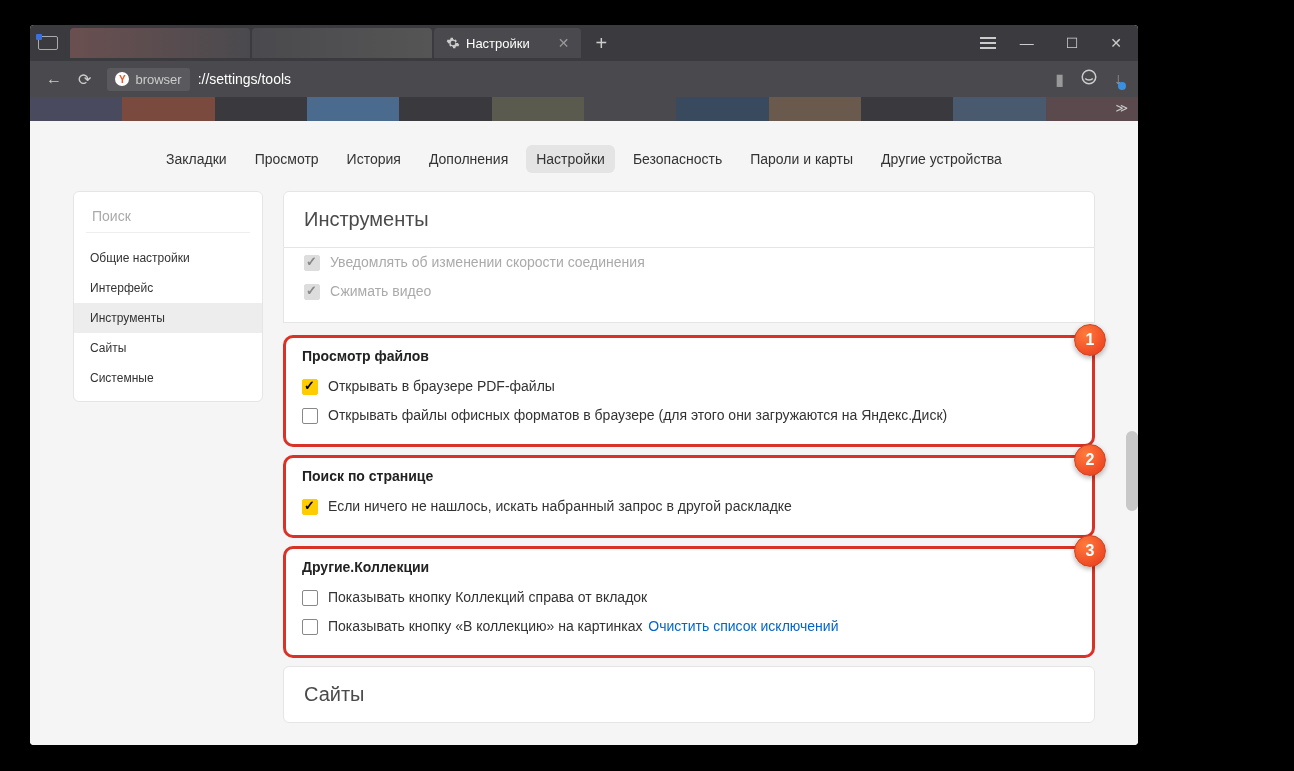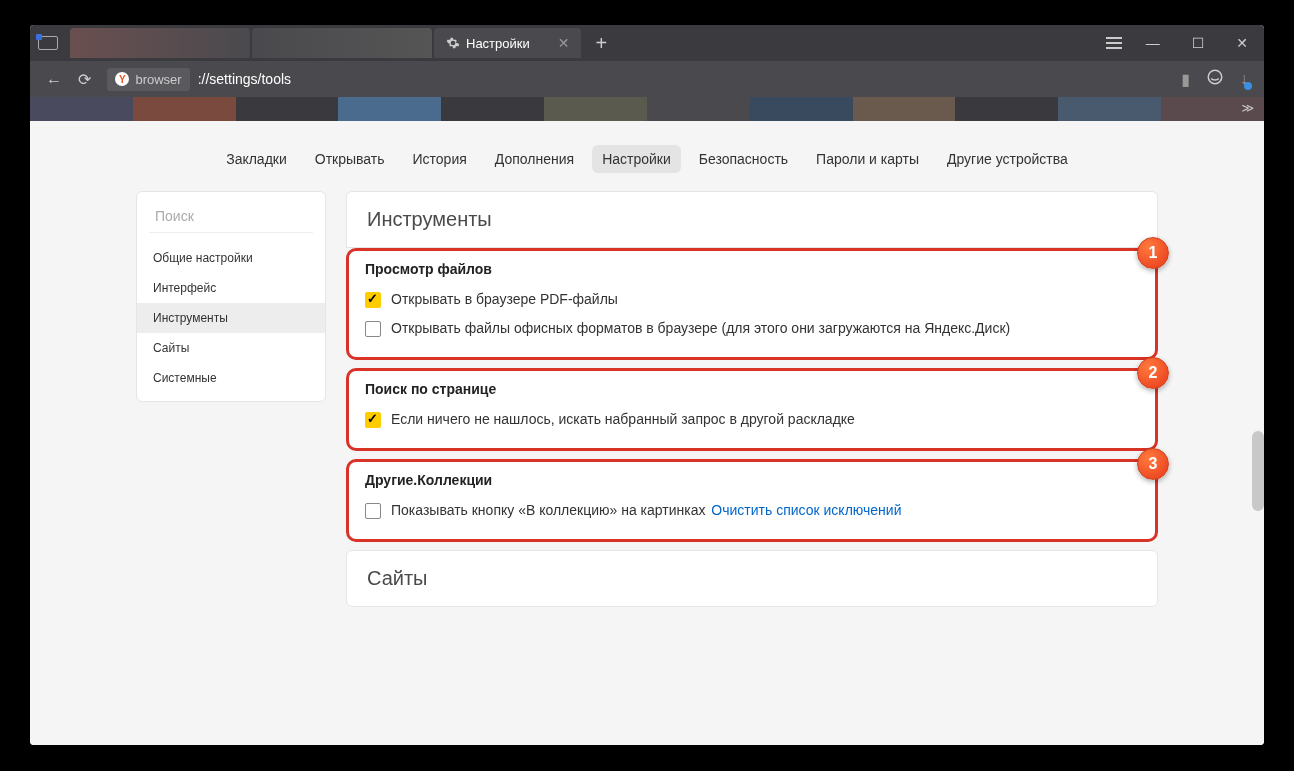--- a/index.html
+++ b/index.html
@@ -1,18 +1,18 @@
 <!DOCTYPE html>
 <html><head>
 <meta charset="utf-8">
 <style>
 * { margin: 0; padding: 0; box-sizing: border-box; font-family: Arial, sans-serif; }
 body { background: #000; width: 1294px; height: 771px; overflow: hidden; }
 
-.outer-frame { position: absolute; top: 25px; left: 30px; width: 1234px; height: 720px; background: #fff; border-radius: 4px; overflow: hidden; }
+.outer-frame { position: absolute; top: 25px; left: 30px; width: 1108px; height: 720px; background: #fff; border-radius: 4px; overflow: hidden; }
 
 
 .titlebar { height: 36px; background: #3b3b3f; display: flex; align-items: center; padding: 0 8px; }
 .tabs-icon { width: 20px; height: 14px; border: 1.5px solid #aaa; border-radius: 2px; position: relative; margin-right: 12px; }
 .tabs-icon::after { content: ''; position: absolute; width: 6px; height: 6px; background: #3b6fe0; top: -3px; left: -3px; border-radius: 1px; }
 .tab { height: 30px; display: flex; align-items: center; padding: 0 12px; color: #ccc; font-size: 13px; border-radius: 4px 4px 0 0; margin-right: 2px; }
 .tab.blurred { width: 180px; }
 .tab.active { background: #4a4a4e; color: #fff; }
 .gear-icon { width: 14px; height: 14px; margin-right: 6px; }
 .tab-close { margin-left: 28px; color: #999; font-size: 14px; }
@@ -127,21 +127,21 @@
       <div class="blur-seg" style="background:#4a5a6e"></div>
         <div class="blur-seg" style="background:#5a4a4e"></div>
     </div>
     <span class="bookmarkbar-chevron">≫</span>
   </div>
 
   <div class="content">
 
     <div class="topnav">
       <span class="topnav-item">Закладки</span>
-      <span class="topnav-item">Открывать</span>
+      <span class="topnav-item">Просмотр</span>
       <span class="topnav-item">История</span>
       <span class="topnav-item">Дополнения</span>
       <span class="topnav-item active">Настройки</span>
       <span class="topnav-item">Безопасность</span>
       <span class="topnav-item">Пароли и карты</span>
       <span class="topnav-item">Другие устройства</span>
     </div>
 
     <div class="main-cols">
 
@@ -149,20 +149,30 @@
         <div class="sidebar-search">Поиск</div>
         <div class="sidebar-item">Общие настройки</div>
         <div class="sidebar-item">Интерфейс</div>
         <div class="sidebar-item active">Инструменты</div>
         <div class="sidebar-item">Сайты</div>
         <div class="sidebar-item">Системные</div>
       </div>
 
       <div class="settings-col">
         <div class="section-header">Инструменты</div>
+        <div class="section-body">
+          <div class="opt-row disabled">
+            <span class="cbox disabled checked"></span>
+            <span>Уведомлять об изменении скорости соединения</span>
+          </div>
+          <div class="opt-row disabled">
+            <span class="cbox disabled checked"></span>
+            <span>Сжимать видео</span>
+          </div>
+        </div>
 
         <div class="highlight-box">
           <div class="badge">1</div>
           <div class="sub-title">Просмотр файлов</div>
           <div class="opt-row">
             <span class="cbox checked"></span>
             <span>Открывать в браузере PDF-файлы</span>
           </div>
           <div class="opt-row">
             <span class="cbox"></span>
@@ -175,20 +185,24 @@
           <div class="sub-title">Поиск по странице</div>
           <div class="opt-row">
             <span class="cbox checked"></span>
             <span>Если ничего не нашлось, искать набранный запрос в другой раскладке</span>
           </div>
         </div>
 
         <div class="highlight-box">
           <div class="badge">3</div>
           <div class="sub-title">Другие.Коллекции</div>
+          <div class="opt-row">
+            <span class="cbox"></span>
+            <span>Показывать кнопку Коллекций справа от вкладок</span>
+          </div>
           <div class="opt-row">
             <span class="cbox"></span>
             <span>
               <span>Показывать кнопку «В коллекцию» на картинках</span>
               <span class="inline-link">Очистить список исключений</span>
             </span>
           </div>
         </div>
 
         <div class="section-header" style="border-radius:6px;">Сайты</div>

